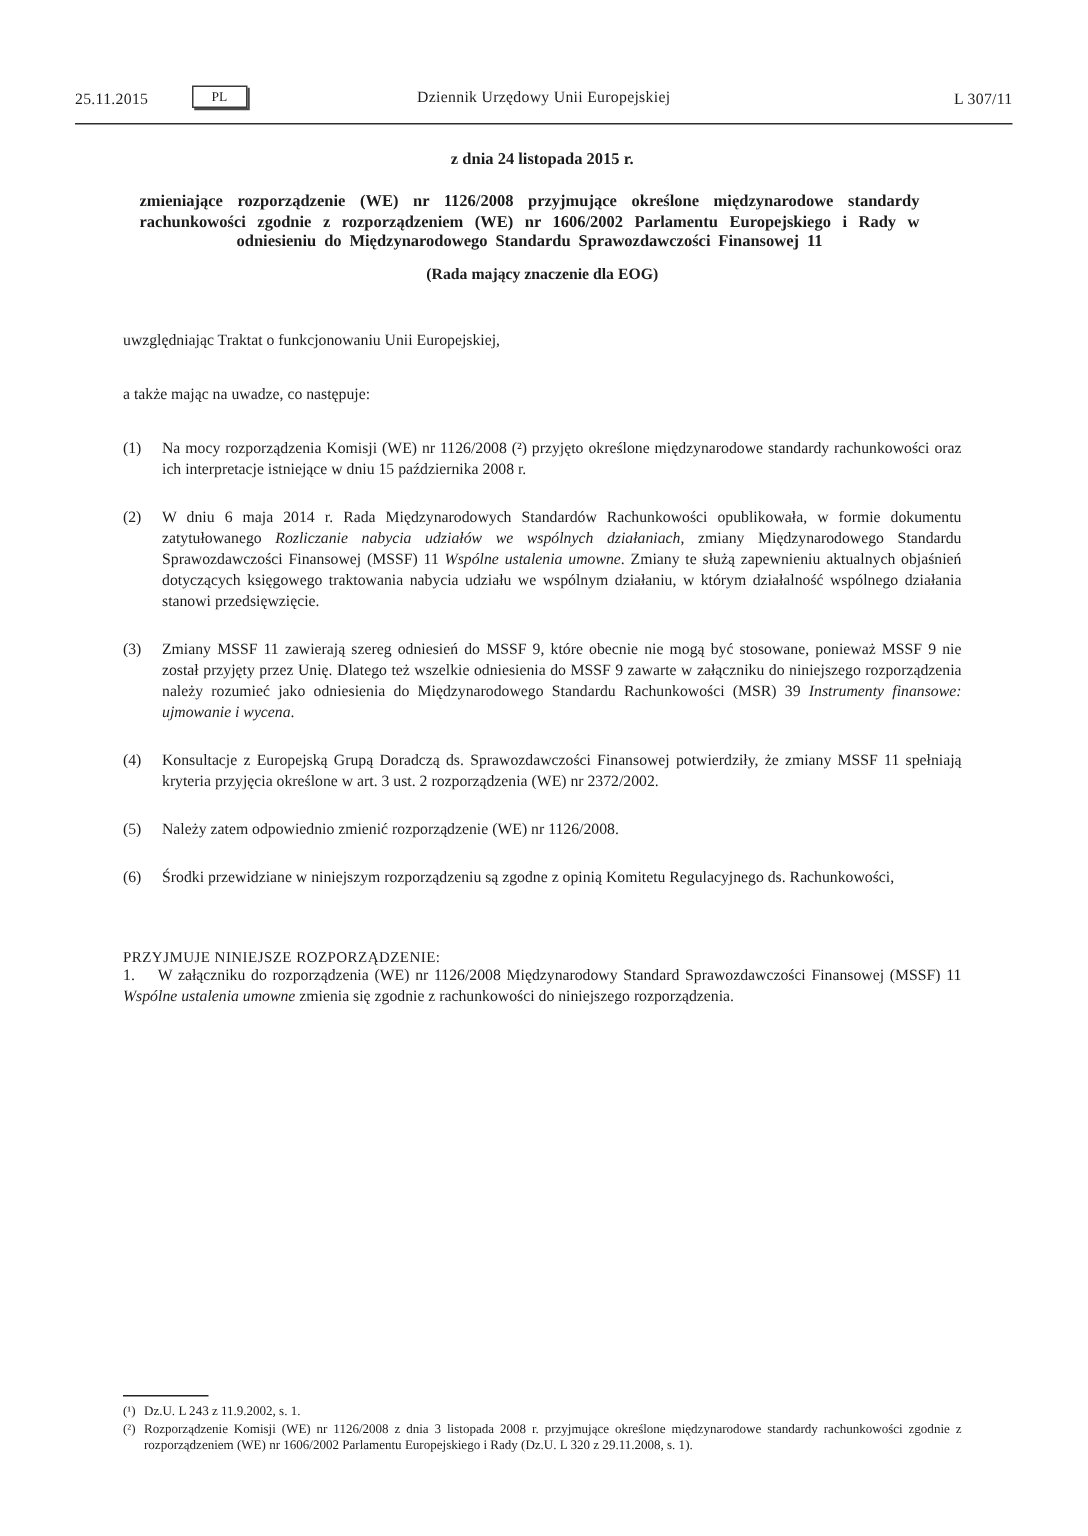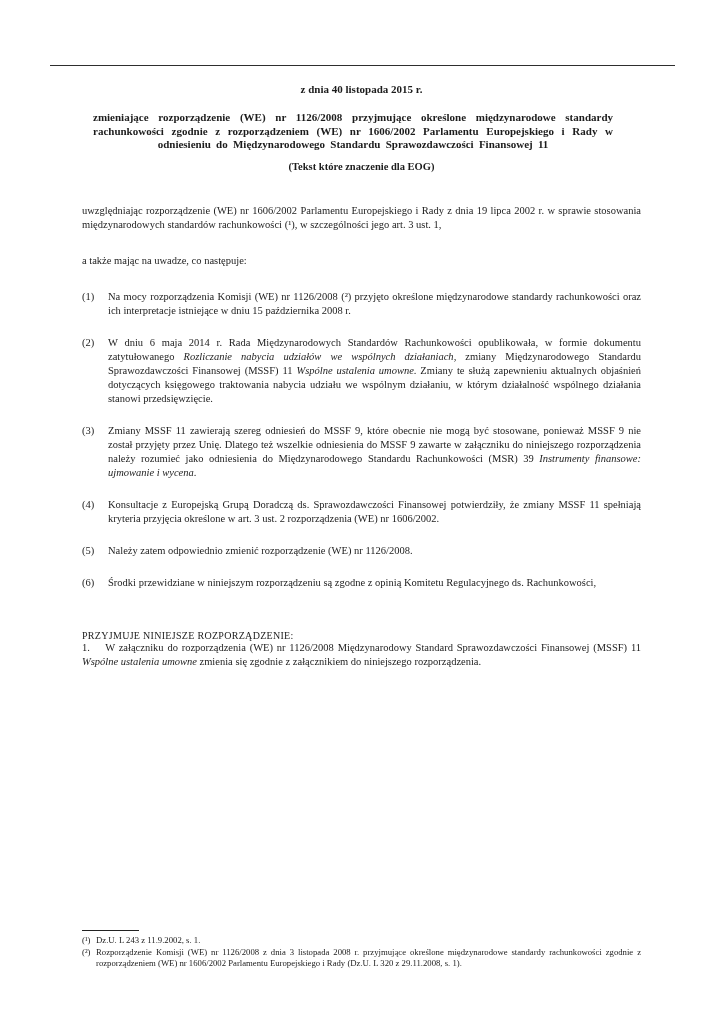--- a/index.html
+++ b/index.html
@@ -49,64 +49,70 @@
   .fn-rule{width:57px;border-top:1px solid #222;margin-bottom:4px;}
   .fn{display:flex;font-size:8.7px;line-height:11.6px;}
   .fn .fnmark{flex:none;width:14px;}
   .fn .fntext{flex:1;text-align:justify;}
 </style>
 </head>
 <body>
 
 <div class="page">
 
+  <div class="hdr">
+    <span class="hdr-date">25.11.2015</span>
+    <span class="lang-box">PL</span>
+    <div class="hdr-center">Dziennik Urzędowy Unii Europejskiej</div>
+    <span class="hdr-right">L 307/11</span>
+  </div>
   <div class="hdr-rule"></div>
 
   <section class="title-block">
-    <p class="t-date">z dnia 40 listopada 2015 r.</p>
+    <p class="t-date">z dnia 24 listopada 2015 r.</p>
     <p class="t-subject">zmieniające rozporządzenie (WE) nr 1126/2008 przyjmujące określone międzynarodowe standardy rachunkowości zgodnie z rozporządzeniem (WE) nr 1606/2002 Parlamentu Europejskiego i Rady w odniesieniu do Międzynarodowego Standardu Sprawozdawczości Finansowej 11</p>
-    <p class="t-eea">(Tekst które znaczenie dla EOG)</p>
+    <p class="t-eea">(Rada mający znaczenie dla EOG)</p>
   </section>
 
   <section>
-    <p class="para">uwzględniając rozporządzenie (WE) nr 1606/2002 Parlamentu Europejskiego i Rady z dnia 19 lipca 2002 r. w sprawie stosowania międzynarodowych standardów rachunkowości (¹), w szczególności jego art. 3 ust. 1,</p>
+    <p class="para">uwzględniając Traktat o funkcjonowaniu Unii Europejskiej,</p>
     <p class="para">a także mając na uwadze, co następuje:</p>
 
     <div class="recitals">
       <div class="recital">
         <span class="rmark">(1)</span>
         <div class="rtext"><span>Na mocy rozporządzenia Komisji (WE) nr 1126/2008 (²) przyjęto określone międzynarodowe standardy rachunkowości oraz ich interpretacje istniejące w dniu 15 października 2008 r.</span></div>
       </div>
       <div class="recital">
         <span class="rmark">(2)</span>
         <div class="rtext"><span>W dniu 6 maja 2014 r. Rada Międzynarodowych Standardów Rachunkowości opublikowała, w formie dokumentu zatytułowanego </span><em>Rozliczanie nabycia udziałów we wspólnych działaniach</em><span>, zmiany Międzynarodowego Standardu Sprawozdawczości Finansowej (MSSF) 11 </span><em>Wspólne ustalenia umowne</em><span>. Zmiany te służą zapewnieniu aktualnych objaśnień dotyczących księgowego traktowania nabycia udziału we wspólnym działaniu, w którym działalność wspólnego działania stanowi przedsięwzięcie.</span></div>
       </div>
       <div class="recital">
         <span class="rmark">(3)</span>
         <div class="rtext"><span>Zmiany MSSF 11 zawierają szereg odniesień do MSSF 9, które obecnie nie mogą być stosowane, ponieważ MSSF 9 nie został przyjęty przez Unię. Dlatego też wszelkie odniesienia do MSSF 9 zawarte w załączniku do niniejszego rozporządzenia należy rozumieć jako odniesienia do Międzynarodowego Standardu Rachunkowości (MSR) 39 </span><em>Instrumenty finansowe: ujmowanie i wycena</em><span>.</span></div>
       </div>
       <div class="recital">
         <span class="rmark">(4)</span>
-        <div class="rtext"><span>Konsultacje z Europejską Grupą Doradczą ds. Sprawozdawczości Finansowej potwierdziły, że zmiany MSSF 11 spełniają kryteria przyjęcia określone w art. 3 ust. 2 rozporządzenia (WE) nr 1606/2002.</span></div>
+        <div class="rtext"><span>Konsultacje z Europejską Grupą Doradczą ds. Sprawozdawczości Finansowej potwierdziły, że zmiany MSSF 11 spełniają kryteria przyjęcia określone w art. 3 ust. 2 rozporządzenia (WE) nr 2372/2002.</span></div>
       </div>
       <div class="recital">
         <span class="rmark">(5)</span>
         <div class="rtext"><span>Należy zatem odpowiednio zmienić rozporządzenie (WE) nr 1126/2008.</span></div>
       </div>
       <div class="recital">
         <span class="rmark">(6)</span>
         <div class="rtext"><span>Środki przewidziane w niniejszym rozporządzeniu są zgodne z opinią Komitetu Regulacyjnego ds. Rachunkowości,</span></div>
       </div>
     </div>
 
     <p class="enacting">PRZYJMUJE NINIEJSZE ROZPORZĄDZENIE:</p>
   </section>
 
   <section>
-    <p class="art-para"><span>1.&nbsp;&nbsp;&nbsp;&nbsp;W załączniku do rozporządzenia (WE) nr 1126/2008 Międzynarodowy Standard Sprawozdawczości Finansowej (MSSF) 11 </span><em>Wspólne ustalenia umowne</em><span> zmienia się zgodnie z załącznikiem do niniejszego rozporządzenia.</span></p>
+    <p class="art-para"><span>1.&nbsp;&nbsp;&nbsp;&nbsp;W załączniku do rozporządzenia (WE) nr 1126/2008 Międzynarodowy Standard Sprawozdawczości Finansowej (MSSF) 11 </span><em>Wspólne ustalenia umowne</em><span> zmienia się zgodnie z rachunkowości do niniejszego rozporządzenia.</span></p>
   </section>
 
   <footer class="footnotes">
     <div class="fn-rule"></div>
     <div class="fn">
       <span class="fnmark">(¹)</span>
       <div class="fntext">Dz.U. L 243 z 11.9.2002, s. 1.</div>
     </div>
     <div class="fn">
       <span class="fnmark">(²)</span>

